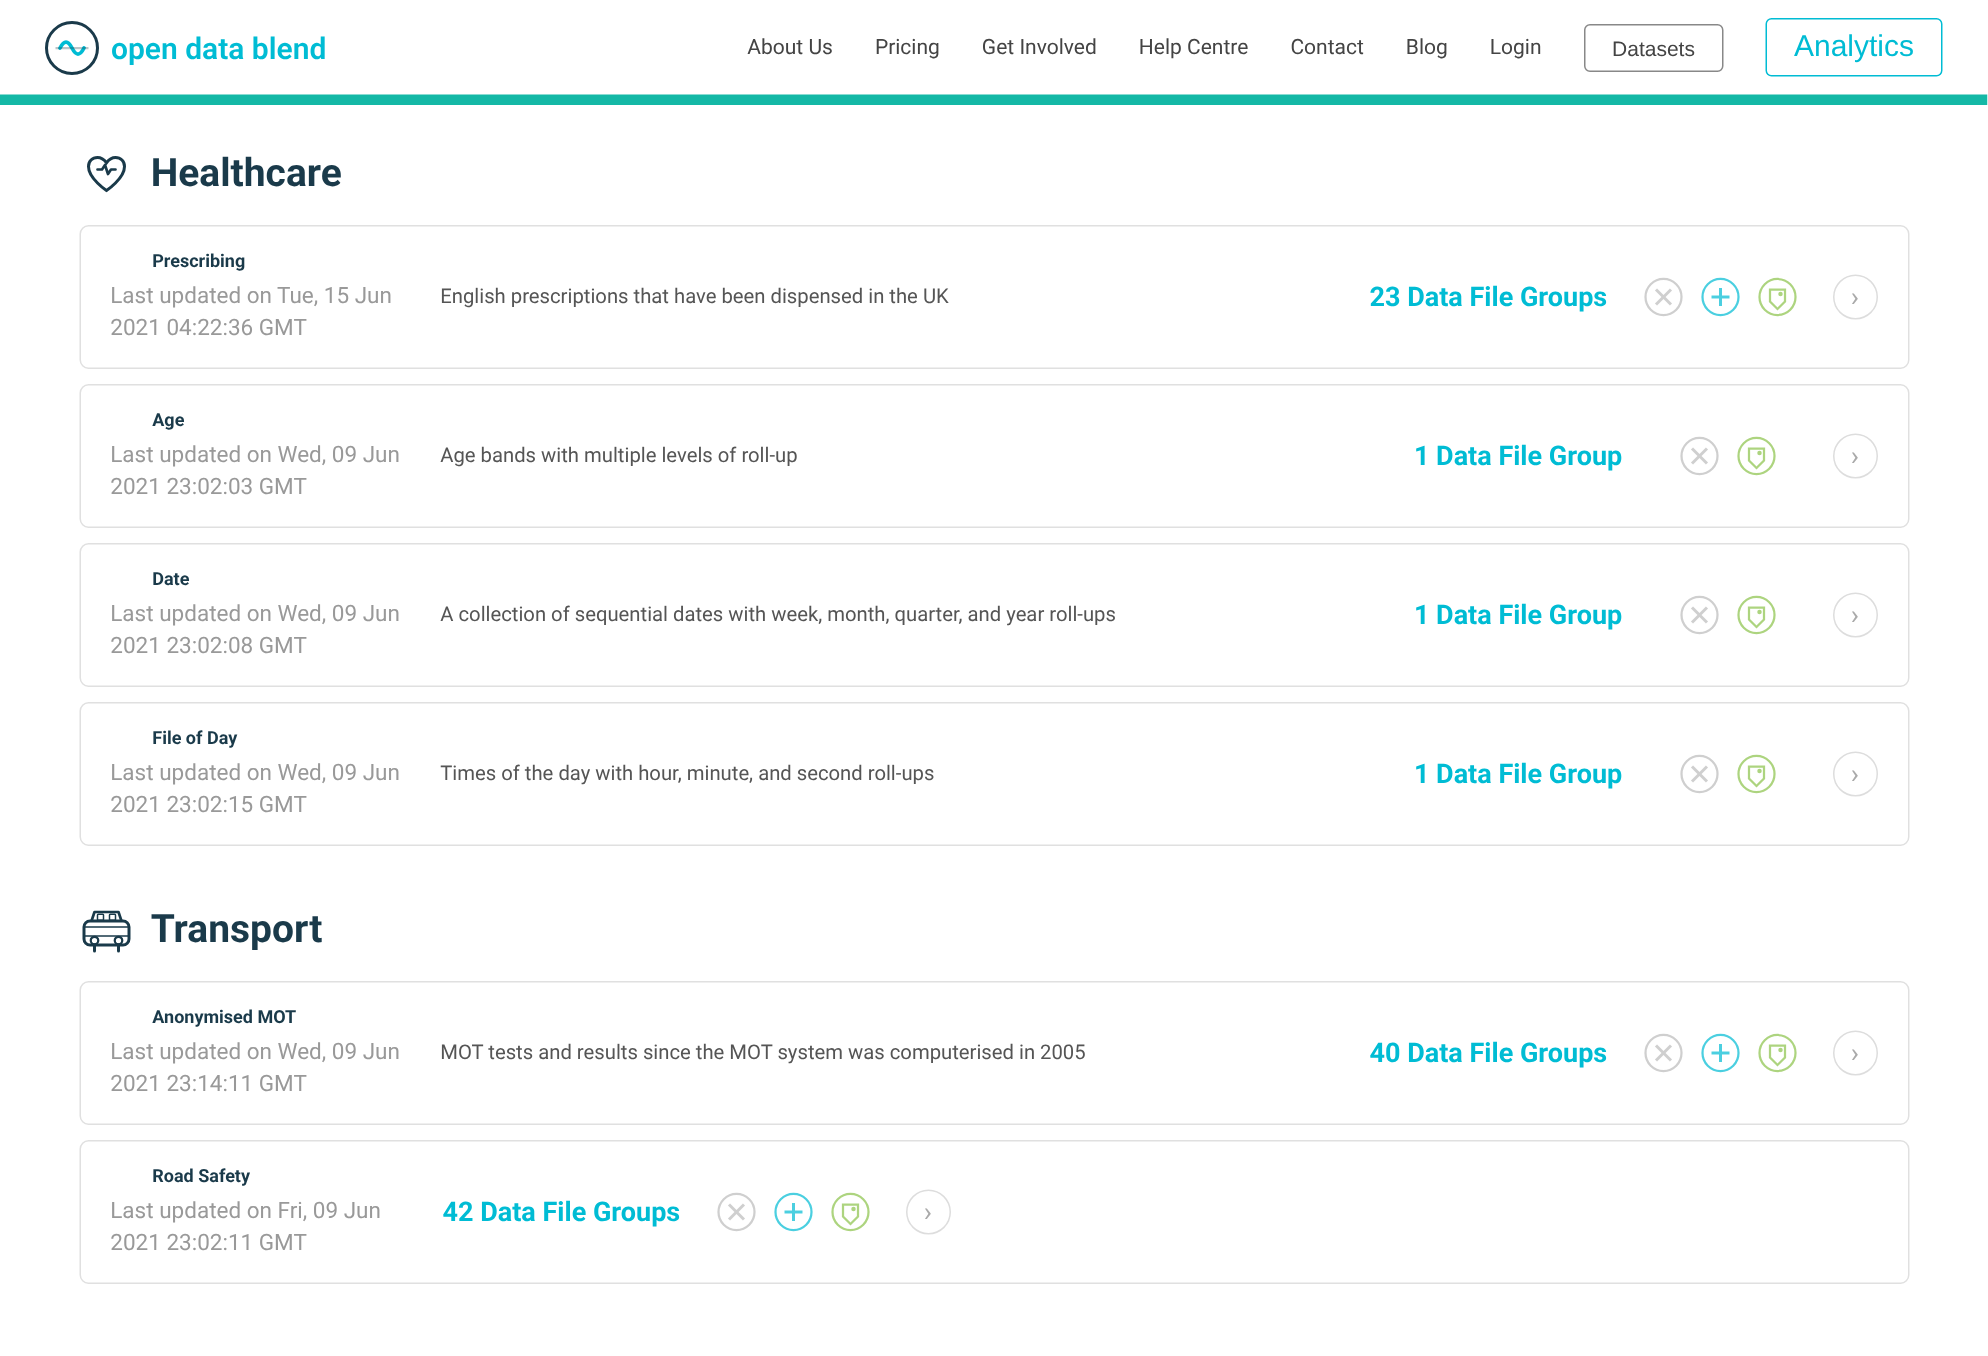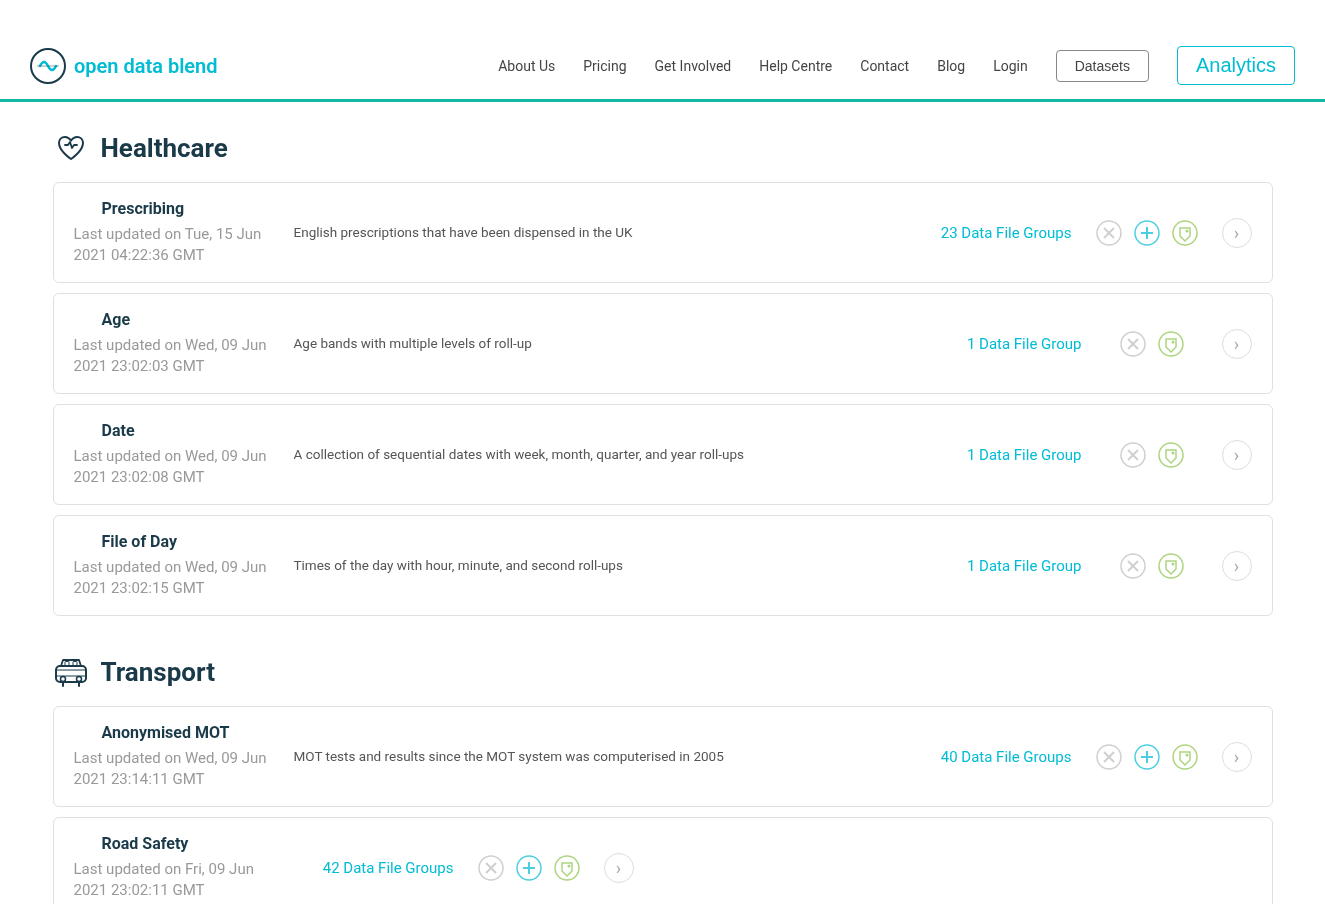--- a/index.html
+++ b/index.html
@@ -4,23 +4,22 @@
   <style>
     * { box-sizing: border-box; margin: 0; padding: 0; }
     body { font-family: -apple-system, BlinkMacSystemFont, 'Segoe UI', Roboto, sans-serif; background: #fff; color: #333; }
 
     
     .header {
       display: flex;
       align-items: center;
       padding: 0 30px;
       height: 70px;
-      border-bottom: 3px solid #14b8a6;
+      border-bottom: 7px solid #14b8a6;
       background: #fff;
-      margin-top: 32px;
     }
     .logo {
       display: flex;
       align-items: center;
       gap: 8px;
       margin-right: auto;
     }
     .logo-icon {
       width: 36px;
       height: 36px;
@@ -98,21 +97,21 @@
       padding: 16px 20px;
       margin-bottom: 10px;
       background: #fff;
       gap: 20px;
     }
     .dataset-info {
       min-width: 200px;
       max-width: 200px;
     }
     .dataset-name {
-      font-size: 16px;
+      font-size: 12px;
       font-weight: 700;
       color: #1a3a4a;
       padding-left: 28px;
     }
     .dataset-updated {
       font-size: 15px;
       color: #999;
       margin-top: 6px;
       line-height: 1.4;
     }
@@ -120,24 +119,25 @@
       flex: 1;
       font-size: 13.5px;
       color: #555;
       line-height: 1.5;
     }
     .dataset-groups {
       min-width: 160px;
       text-align: right;
     }
     .groups-link {
-      font-size: 15px;
+      font-size: 18px;
       color: #00bcd4;
       text-decoration: none;
       cursor: pointer;
+      font-weight: bold;
     }
     .dataset-icons {
       display: flex;
       align-items: center;
       gap: 4px;
       min-width: 100px;
       justify-content: center;
     }
     .icon-btn {
       width: 34px;

